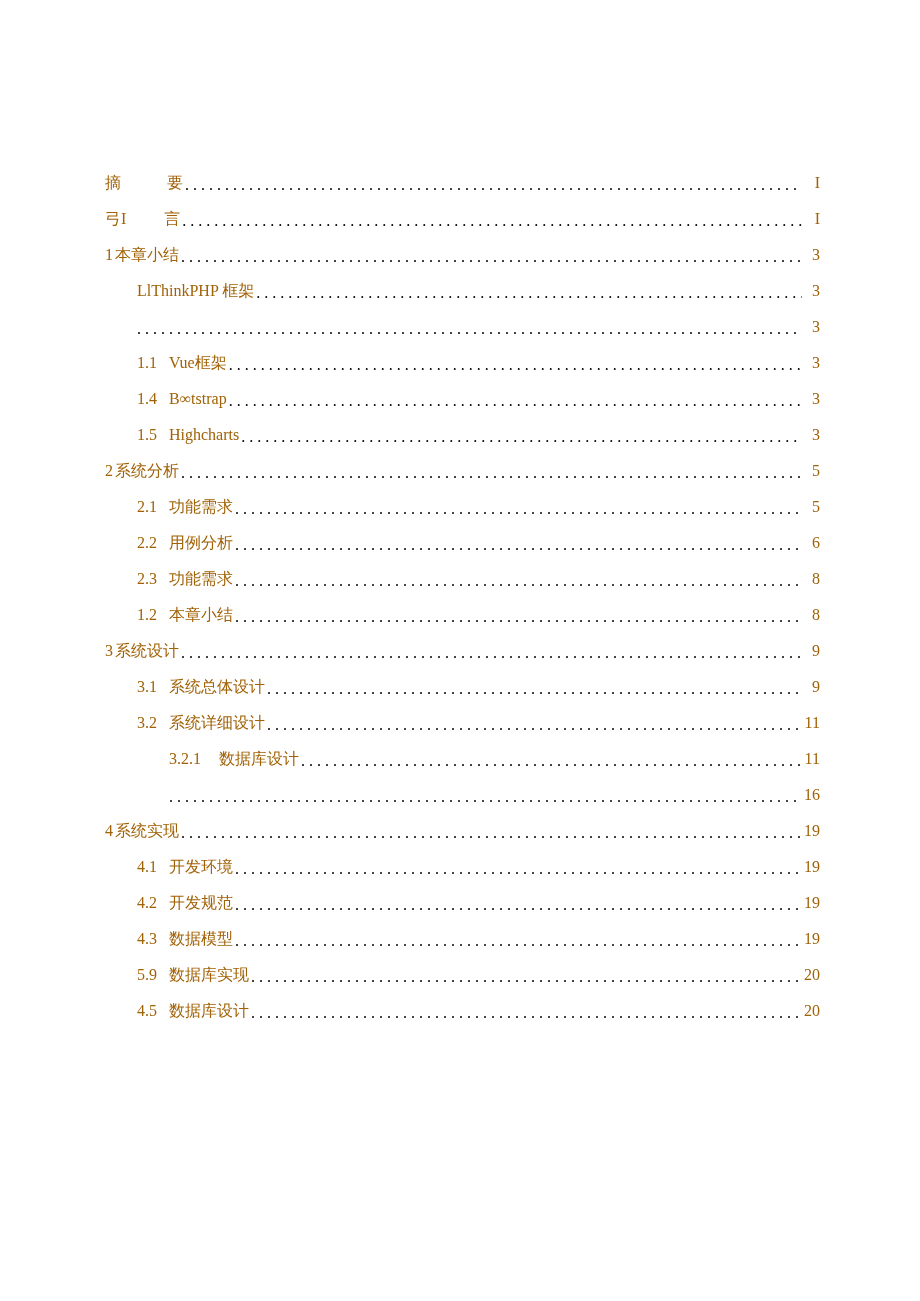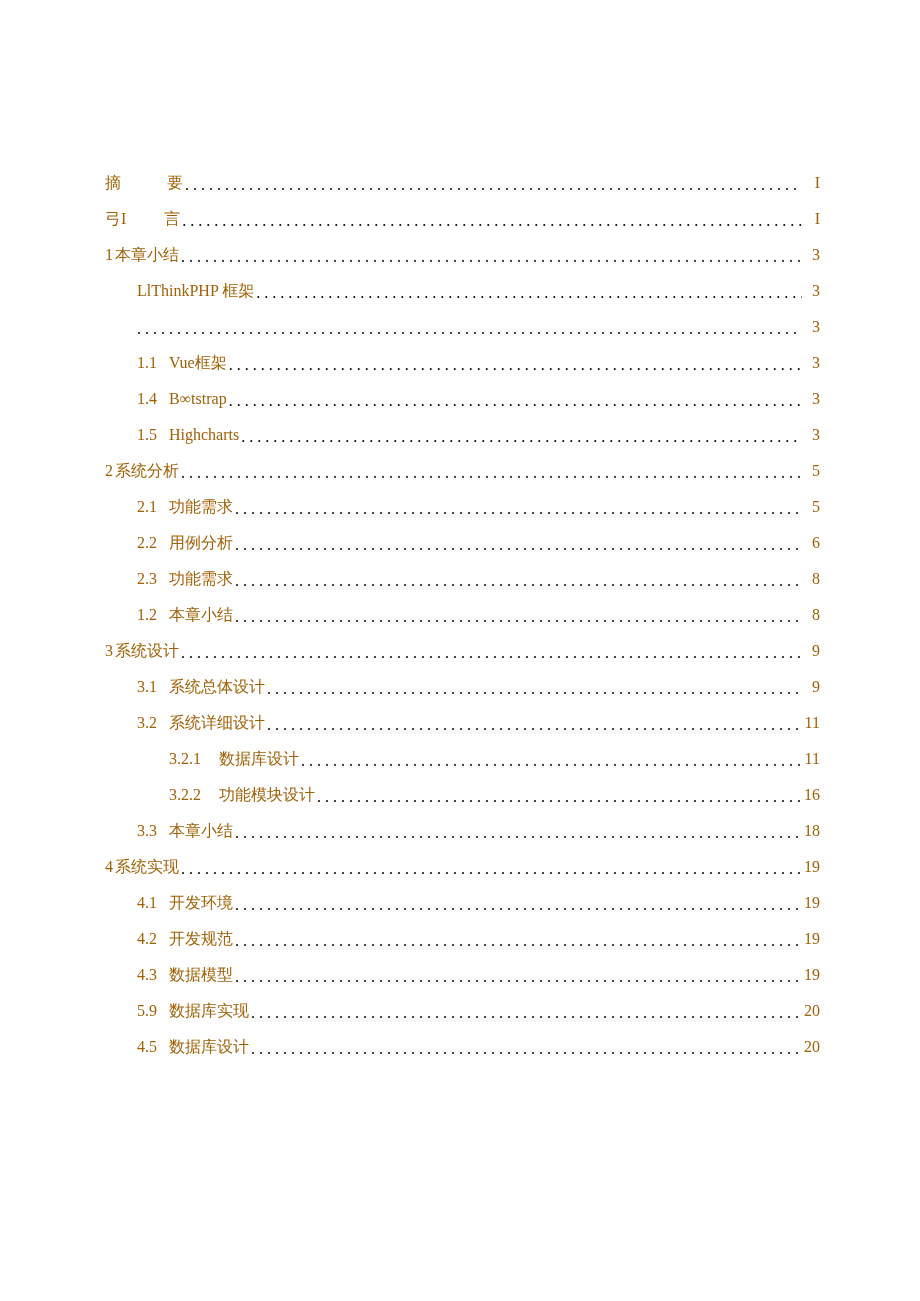--- a/index.html
+++ b/index.html
@@ -141,28 +141,22 @@
         <span class="toc-label"><span class="num">3.2</span><span class="gap" style="width: 12px;"></span><span>系统详细设计</span><span style="display: inline-block; width: 2px;"></span></span>
         <span class="toc-leader"></span>
         <span class="toc-page">11</span>
       </div>
       <div class="toc-line indent-2">
         <span class="toc-label"><span class="num">3.2.1</span><span class="gap" style="width: 18px;"></span><span>数据库设计</span><span style="display: inline-block; width: 2px;"></span></span>
         <span class="toc-leader"></span>
         <span class="toc-page">11</span>
       </div>
       <div class="toc-line indent-2">
-        <span class="toc-label"><span class="num">3.2.2</span><span class="gap" style="width: 18px;"></span><span>功能模块设计</span><span style="display: inline-block; width: 2px;"></span></span>
         <span class="toc-leader"></span>
         <span class="toc-page">16</span>
-      </div>
-      <div class="toc-line indent-1">
-        <span class="toc-label"><span class="num">3.3</span><span class="gap" style="width: 12px;"></span><span>本章小结</span><span style="display: inline-block; width: 2px;"></span></span>
-        <span class="toc-leader"></span>
-        <span class="toc-page">18</span>
       </div>
       <div class="toc-line indent-0">
         <span class="toc-label"><span class="num">4</span><span class="gap" style="width: 2px;"></span><span>系统实现</span><span style="display: inline-block; width: 2px;"></span></span>
         <span class="toc-leader"></span>
         <span class="toc-page">19</span>
       </div>
       <div class="toc-line indent-1">
         <span class="toc-label"><span class="num">4.1</span><span class="gap" style="width: 12px;"></span><span>开发环境</span><span style="display: inline-block; width: 2px;"></span></span>
         <span class="toc-leader"></span>
         <span class="toc-page">19</span>

